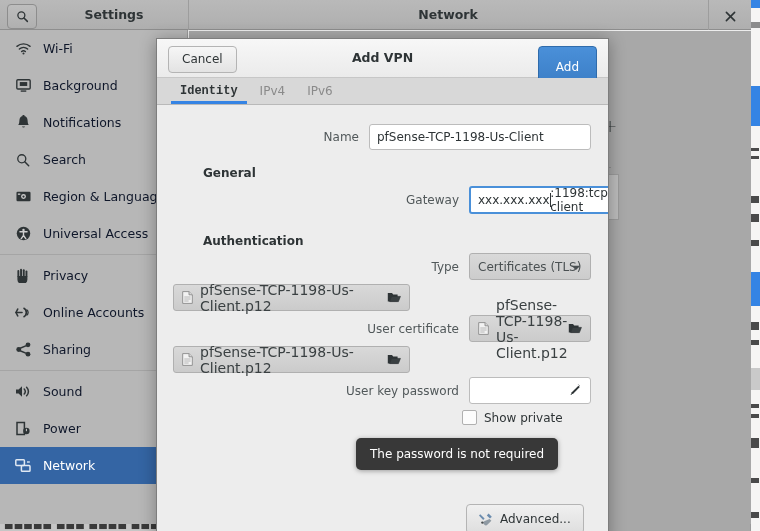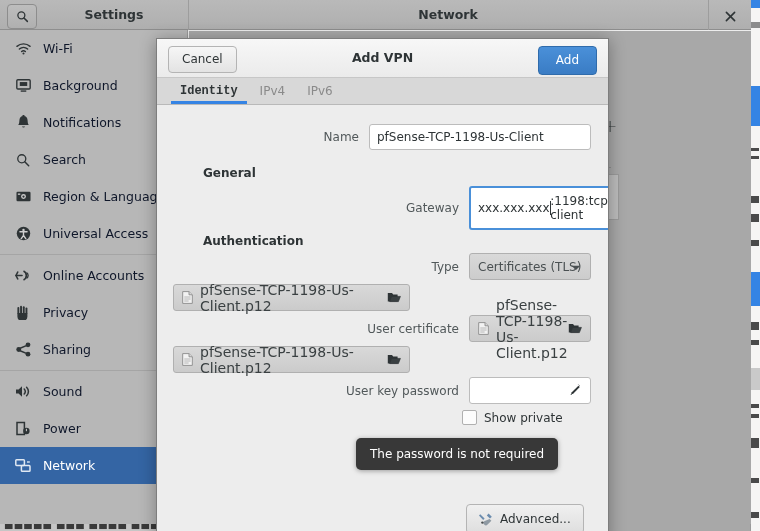--- a/index.html
+++ b/index.html
@@ -157,21 +157,21 @@
   .btn-cancel {
     position:absolute; left:11px; top:7px;
     padding: 0 13px; height: 25px; line-height: 24px;
     font-size: 12px; color: #2e3436;
     background: linear-gradient(180deg,#f6f6f6,#e3e3e3);
     border: 1px solid #b4b4b4;
     border-radius: 4px;
   }
   .btn-add {
     position:absolute; right:11px; top:7px;
-    padding: 1px 17px; height: 25px; line-height: 24px;
+    padding: 8px 17px; height: 25px; line-height: 24px;
     font-size: 12px; color: #ffffff;
     background: linear-gradient(180deg,#4a90d9,#3a7cc4);
     border: 1px solid #2f6bab;
     border-radius: 4px;
   }
 
   .dlg-tabs {
     position: relative;
     height: 26px;
     background: #d8d8d8;
@@ -424,45 +424,45 @@
             <path d="M4.2 6.2 L11.8 6.2 M8 6.2 L8 10 M8 10 L5.6 13.4 M8 10 L10.4 13.4" stroke="#cfcfcf" stroke-width="1.5" stroke-linecap="round" fill="none"></path>
           </svg>
         </span>
         <span>Universal Access</span>
       </div>
 
       <div class="side-sep"></div>
 
       <div class="side-item">
         <span class="ico">
-          <svg width="16" height="13" viewBox="0 0 16 13">
-            <path d="M1 6.5 L7 6.5" stroke="#2e3436" stroke-width="1.6" stroke-linecap="round"></path>
-            <path d="M3 2.5 L1 6.5 L3 10.5" stroke="#2e3436" stroke-width="1.6" fill="none" stroke-linejoin="round"></path>
-            <path d="M8.5 2 A5 5 0 0 1 8.5 11" stroke="#2e3436" stroke-width="1.6" fill="none"></path>
-            <path d="M11.5 3.6 A3.4 3.4 0 0 1 11.5 9.4" stroke="#2e3436" stroke-width="1.3" fill="none"></path>
-          </svg>
-        </span>
-        <span>Online Accounts</span>
-      </div>
-
-      <div class="side-item">
-        <span class="ico">
           <svg width="14" height="15" viewBox="0 0 14 15">
             <rect x="1.4" y="2" width="1.9" height="7" rx="0.9" fill="#2e3436"></rect>
             <rect x="4.1" y="0.8" width="1.9" height="8.2" rx="0.9" fill="#2e3436"></rect>
             <rect x="6.8" y="1.3" width="1.9" height="7.7" rx="0.9" fill="#2e3436"></rect>
             <rect x="9.5" y="2.6" width="1.9" height="6.4" rx="0.9" fill="#2e3436"></rect>
             <path d="M1.4 8 L11.4 8 L11.4 11.4 A4.4 4.4 0 0 1 1.4 11.4 Z" fill="#2e3436"></path>
           </svg>
         </span>
         <span>Privacy</span>
       </div>
 
       <div class="side-item">
         <span class="ico">
+          <svg width="16" height="13" viewBox="0 0 16 13">
+            <path d="M1 6.5 L7 6.5" stroke="#2e3436" stroke-width="1.6" stroke-linecap="round"></path>
+            <path d="M3 2.5 L1 6.5 L3 10.5" stroke="#2e3436" stroke-width="1.6" fill="none" stroke-linejoin="round"></path>
+            <path d="M8.5 2 A5 5 0 0 1 8.5 11" stroke="#2e3436" stroke-width="1.6" fill="none"></path>
+            <path d="M11.5 3.6 A3.4 3.4 0 0 1 11.5 9.4" stroke="#2e3436" stroke-width="1.3" fill="none"></path>
+          </svg>
+        </span>
+        <span>Online Accounts</span>
+      </div>
+
+      <div class="side-item">
+        <span class="ico">
           <svg width="15" height="15" viewBox="0 0 15 15">
             <circle cx="12" cy="2.8" r="2.4" fill="#2e3436"></circle>
             <circle cx="12" cy="12.2" r="2.4" fill="#2e3436"></circle>
             <circle cx="2.7" cy="7.5" r="2.4" fill="#2e3436"></circle>
             <line x1="3.5" y1="6.5" x2="11" y2="3.4" stroke="#2e3436" stroke-width="1.5"></line>
             <line x1="3.5" y1="8.5" x2="11" y2="11.6" stroke="#2e3436" stroke-width="1.5"></line>
           </svg>
         </span>
         <span>Sharing</span>
       </div>
@@ -532,21 +532,21 @@
 
       <div class="row" style="left:16px; top:19px; width:418px;">
         <div class="row-label" style="width:186px;">Name</div>
         <div class="txt-input" style="width:332px;">pfSense-TCP-1198-Us-Client</div>
       </div>
 
       <div class="sect-head" style="left:46px; top:61px;">General</div>
 
       <div class="row" style="left:16px; top:81px; width:418px;">
         <div class="row-label" style="width:286px;">Gateway</div>
-        <div class="txt-input focused" style="width:236px;height:44px;">
+        <div class="txt-input focused" style="width:236px;height:28px;">
           <span>xxx.xxx.xxx</span>
             <span class="caret"></span>
             <span>:1198:tcp-client</span>
         </div>
       </div>
 
       <div class="sect-head" style="left:46px; top:129px;">Authentication</div>
 
       <div class="row" style="left:16px; top:148px; width:418px;">
         <div class="row-label" style="width:286px;">Type</div>

